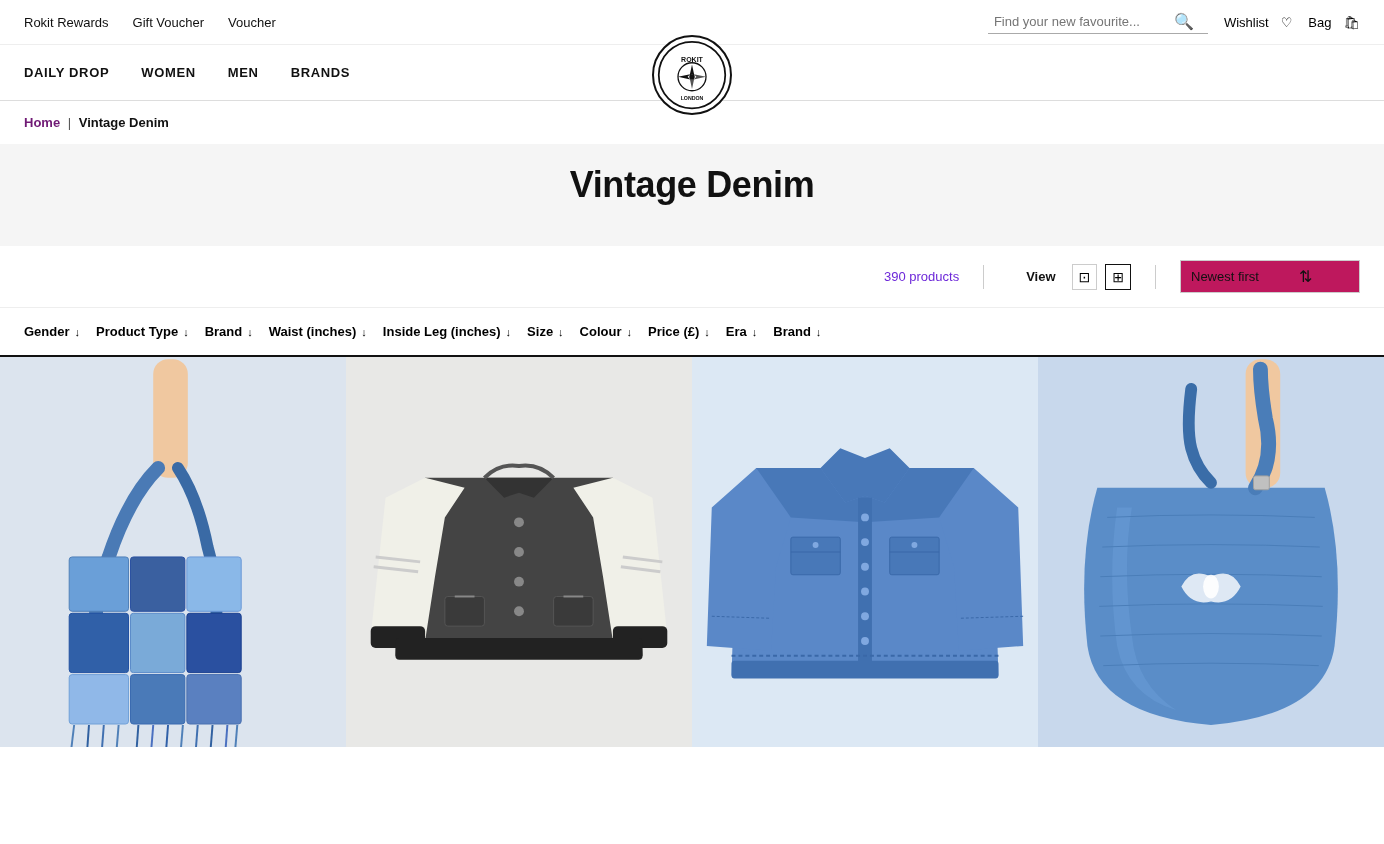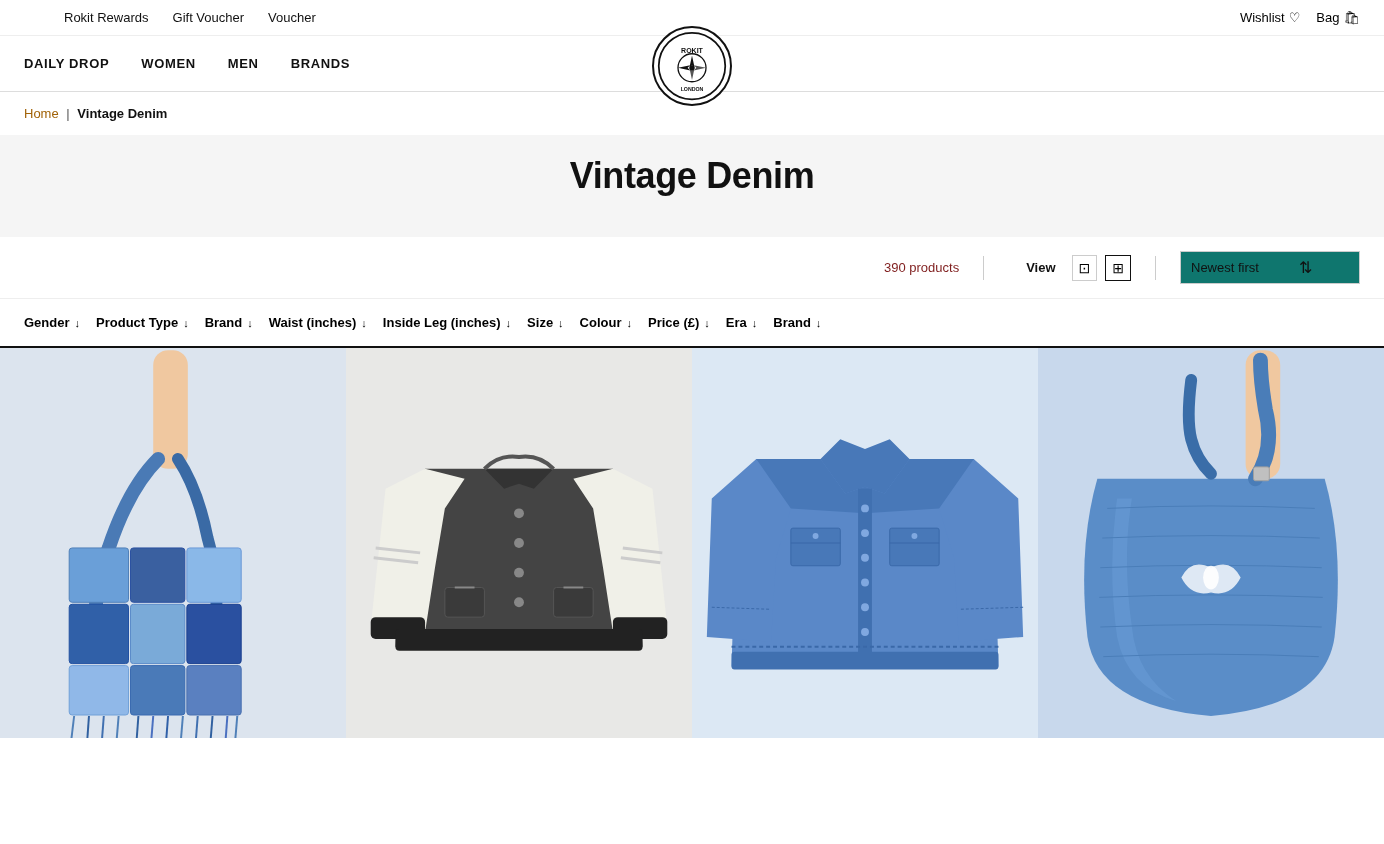--- a/index.html
+++ b/index.html
@@ -7,36 +7,36 @@
 
     
     .utility-bar {
       display: flex;
       justify-content: space-between;
       align-items: center;
       padding: 10px 24px;
       border-bottom: 1px solid #eee;
       font-size: 13px;
     }
-    .utility-left { display: flex; gap: 24px; margin-left: 40px; }
+    .utility-left { display: flex; gap: 24px; }
     .utility-right { display: flex; align-items: center; gap: 16px; }
     .utility-bar a { text-decoration: none; color: #111; cursor: pointer; }
     .search-bar {
       display: flex;
       align-items: center;
       border-bottom: 1px solid #aaa;
       padding: 2px 6px;
       min-width: 220px;
     }
     .search-bar input {
       border: none; outline: none; background: transparent; font-size: 13px; color: #555; width: 180px;
     }
     .search-icon-btn { background: none; border: none; cursor: pointer; font-size: 16px; }
     .wishlist-btn, .bag-btn {
-      display: flex; gap: 4px; background: none; border: none; cursor: pointer; font-size: 13px;
+      display: flex; gap: 12px; background: none; border: none; cursor: pointer; font-size: 13px;
     }
 
     
     .main-nav {
       display: flex;
       justify-content: space-between;
       align-items: center;
       padding: 0 24px;
       border-bottom: 1px solid #ddd;
       position: relative;
@@ -74,21 +74,21 @@
       overflow: hidden;
     }
     .logo-svg { width: 70px; height: 70px; }
 
     
     .breadcrumb {
       padding: 14px 24px;
       font-size: 13px;
       color: #555;
     }
-    .breadcrumb a { text-decoration: none; color: #a16207; }
+    .breadcrumb a { text-decoration: none; color: #701a75; font-weight: bold; }
     .breadcrumb .sep { margin: 0 4px; }
     .breadcrumb .current { font-weight: 700; color: #111; }
 
     
     .page-title-section {
       text-align: center;
       padding: 20px 24px 40px;
       background: #f5f5f5;
     }
     .page-title {
@@ -99,30 +99,30 @@
 
     
     .controls-bar {
       display: flex;
       justify-content: flex-end;
       align-items: center;
       padding: 14px 24px;
       gap: 16px;
       border-bottom: 1px solid #eee;
     }
-    .product-count { font-size: 13px; color: #7f1d1d; }
+    .product-count { font-size: 13px; color: #6d28d9; }
     .view-label { font-size: 13px; font-weight: 600; margin-left: 18px; }
     .view-controls { display: flex; align-items: center; gap: 8px; }
     .view-btn { background: none; border: 1px solid #ccc; cursor: pointer; padding: 4px 6px; font-size: 14px; }
     .view-btn.active { border-color: #111; }
     .divider-v { width: 1px; height: 24px; background: #ccc; margin: 0 8px; }
 
     .sort-select {
       display: flex; align-items: center; border: 1px solid #ccc; padding: 6px 10px; cursor: pointer; gap: 40px; font-size: 13px;
-      background: #0f766e; min-width: 180px;
+      background: #be185d; min-width: 180px;
     }
     .sort-arrow { font-size: 16px; }
 
     
     .filter-bar {
       display: flex;
       align-items: center;
       padding: 10px 24px;
       gap: 0;
       border-bottom: 2px solid #111;
@@ -165,20 +165,24 @@
 </head>
 <body>
 
 <div class="utility-bar">
   <div class="utility-left">
     <a>Rokit Rewards</a>
     <a>Gift Voucher</a>
     <a>Voucher</a>
   </div>
   <div class="utility-right">
+    <div class="search-bar">
+      <input type="text" placeholder="Find your new favourite..." style="">
+      <button class="search-icon-btn">🔍</button>
+    </div>
     <button class="wishlist-btn">
       <span>Wishlist</span>
       <span>♡</span>
     </button>
     <button class="bag-btn">
       <span>Bag</span>
       <span>🛍</span>
     </button>
   </div>
 </div>

